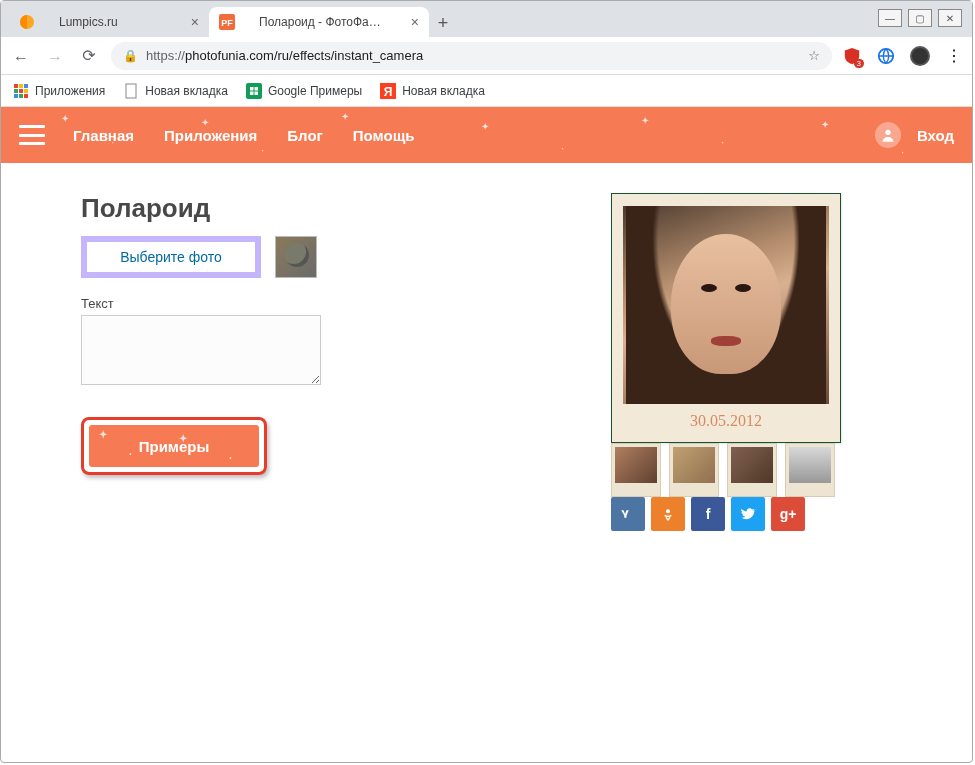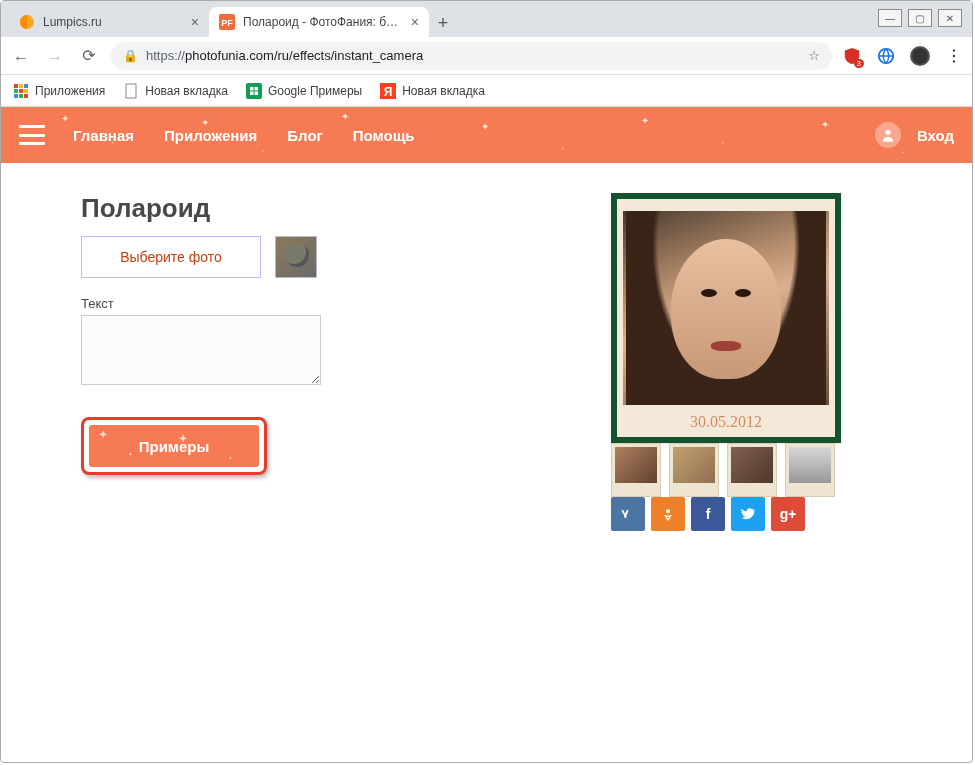--- a/index.html
+++ b/index.html
@@ -4,21 +4,21 @@
 <style>
 * { margin: 0; padding: 0; box-sizing: border-box; font-family: Arial, sans-serif; }
 body { background: #fff; width: 975px; height: 765px; overflow: hidden; position: relative; }
 
 
 .browser-window { border: 1px solid #aaa; width: 973px; height: 763px; position: relative; background: #fff; border-radius: 4px; }
 .window-controls { position: absolute; top: 8px; right: 10px; display: flex; gap: 6px; }
 .window-btn { width: 24px; height: 18px; border: 1px solid #888; background: #f5f5f5; font-size: 10px; display: flex; align-items: center; justify-content: center; color: #555; }
 
 .tabbar { display: flex; align-items: flex-end; height: 36px; background: #dee1e6; padding-top: 6px; padding-left: 8px; }
-.tab { display: flex; align-items: center; height: 30px; padding: 0 10px; font-size: 12px; color: #444; border-radius: 8px 8px 0 0; min-width: 200px; max-width: 220px; gap: 8px; position: relative; justify-content: space-between; }
+.tab { display: flex; align-items: center; height: 30px; padding: 0 10px; font-size: 12px; color: #444; border-radius: 8px 8px 0 0; min-width: 200px; max-width: 220px; gap: 24px; position: relative; justify-content: space-between; }
 .tab.active { background: #fff; }
 .tab .favicon { width: 16px; height: 16px; flex-shrink: 0; }
 .tab .title { white-space: nowrap; overflow: hidden; text-overflow: ellipsis; flex: 1; }
 .tab .close { color: #666; font-size: 14px; }
 .newtab { width: 28px; height: 28px; display: flex; align-items: center; justify-content: center; color: #555; font-size: 18px; }
 
 .addrbar { display: flex; align-items: center; height: 38px; background: #fff; border-bottom: 1px solid #ddd; padding: 0 8px; gap: 10px; }
 .nav-btn { width: 24px; height: 24px; display: flex; align-items: center; justify-content: center; color: #5f6368; font-size: 16px; }
 .urlbox { flex: 1; display: flex; align-items: center; height: 28px; background: #f1f3f4; border-radius: 14px; padding: 0 12px; font-size: 13px; color: #202124; gap: 8px; }
 .urlbox .lock { color: #5f6368; font-size: 12px; }
@@ -40,30 +40,30 @@
 .navlink { color: #fff; }
 .login { margin-left: auto; display: flex; align-items: center; gap: 16px; font-size: 15px; font-weight: 600; }
 .login .avatar-ico { width: 26px; height: 26px; border-radius: 50%; background: rgba(255,255,255,0.35); display: flex; align-items: center; justify-content: center; }
 
 
 .content { display: flex; padding: 30px 80px 0 80px; gap: 50px; }
 .left { flex: 1; max-width: 480px; }
 .page-title { font-size: 26px; font-weight: bold; color: #48484a; margin-bottom: 12px; }
 .desc { font-size: 14px; color: #48484a; margin-bottom: 20px; }
 .choose-row { display: flex; align-items: center; gap: 14px; margin-bottom: 18px; }
-.choose-btn { width: 180px; height: 42px; border: 1px solid #c4b5fd; background: #fff; color: #c2410c; font-size: 14px; display: flex; align-items: center; justify-content: center; }
+.choose-btn { width: 180px; height: 42px; border: 6px solid #c4b5fd; background: #fff; color: #0369a1; font-size: 14px; display: flex; align-items: center; justify-content: center; }
 .thumb { width: 42px; height: 42px; background: linear-gradient(135deg,#8a7a5a,#6b6b6b); border: 1px solid #bbb; position: relative; overflow: hidden; }
 .thumb::after { content:''; position:absolute; width:24px; height:24px; border-radius:50%; background:#7a7a6a; top:6px; left:9px; box-shadow: inset -3px -3px 0 #555; }
 .label-text { font-size: 13px; color: #48484a; margin-bottom: 4px; }
 .textarea { width: 240px; height: 70px; border: 1px solid #ccc; resize: both; padding: 6px; font-size: 13px; background:#fcfcfc; }
 .go-wrap { margin-top: 28px; display: inline-block; padding: 5px; border: 3px solid #e73b2b; border-radius: 8px; box-shadow: 2px 3px 4px rgba(0,0,0,0.25); }
 .go-btn { width: 170px; height: 42px; background: #f67a53; color: #fff; font-size: 15px; font-weight: 600; display: flex; align-items: center; justify-content: center; position: relative; overflow: hidden; border-radius: 3px; }
 
 .right { width: 260px; }
-.preview { width: 230px; height: 250px; background: #f2e9d8; border: 6px solid #14532d; padding: 12px 12px 6px 12px; display: flex; flex-direction: column; align-items: center; box-shadow: 1px 1px 2px rgba(0,0,0,0.1); }
+.preview { width: 230px; height: 250px; background: #f2e9d8; border: 1px solid #14532d; padding: 12px 12px 6px 12px; display: flex; flex-direction: column; align-items: center; box-shadow: 1px 1px 2px rgba(0,0,0,0.1); }
 .preview .photo { width: 206px; height: 198px; background: linear-gradient(160deg,#4a3a2e 0%,#b89070 35%,#d9b090 50%,#6b4a38 100%); position: relative; overflow:hidden; }
 .photo .face { position:absolute; width:110px; height:140px; left:48px; top:28px; border-radius:50% 50% 45% 45%; background:linear-gradient(180deg,#e8c0a0,#c89878); }
 .photo .hair { position:absolute; width:200px; height:220px; left:3px; top:-10px; background:radial-gradient(ellipse at 50% 20%,transparent 48%,#3a2418 52%); }
 .photo .eyeL,.photo .eyeR{position:absolute;width:16px;height:8px;background:#2a1810;border-radius:50%;top:78px;}
 .photo .eyeL{left:78px;} .photo .eyeR{left:112px;}
 .photo .lips{position:absolute;width:30px;height:10px;background:#a04038;border-radius:40%;top:130px;left:88px;}
 .preview .date { font-family: cursive; color: #d88a5f; font-size: 16px; margin-top: 8px; }
 
 .section-title { font-size: 14px; font-weight: bold; color: #48484a; margin: 14px 0 6px 0; }
 .examples { display: flex; gap: 8px; }

